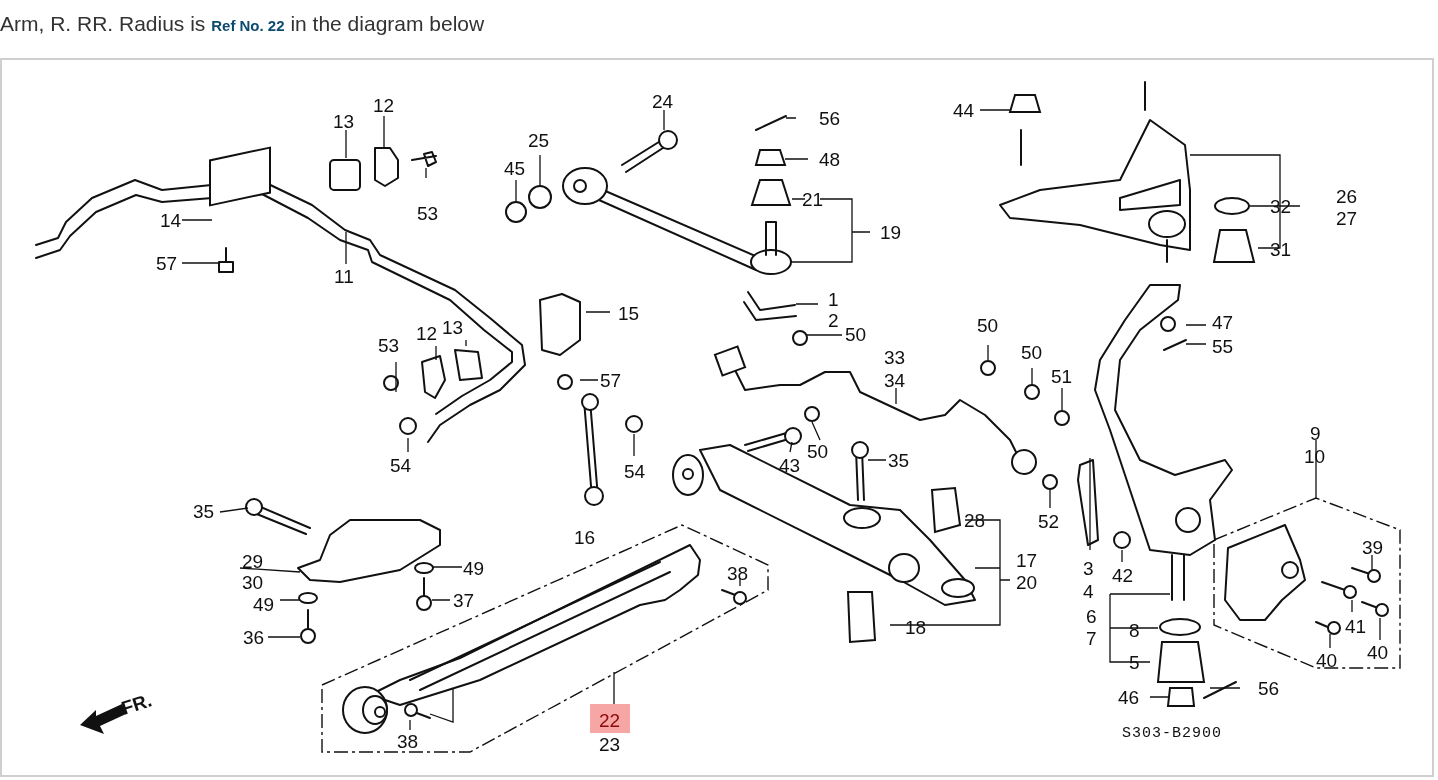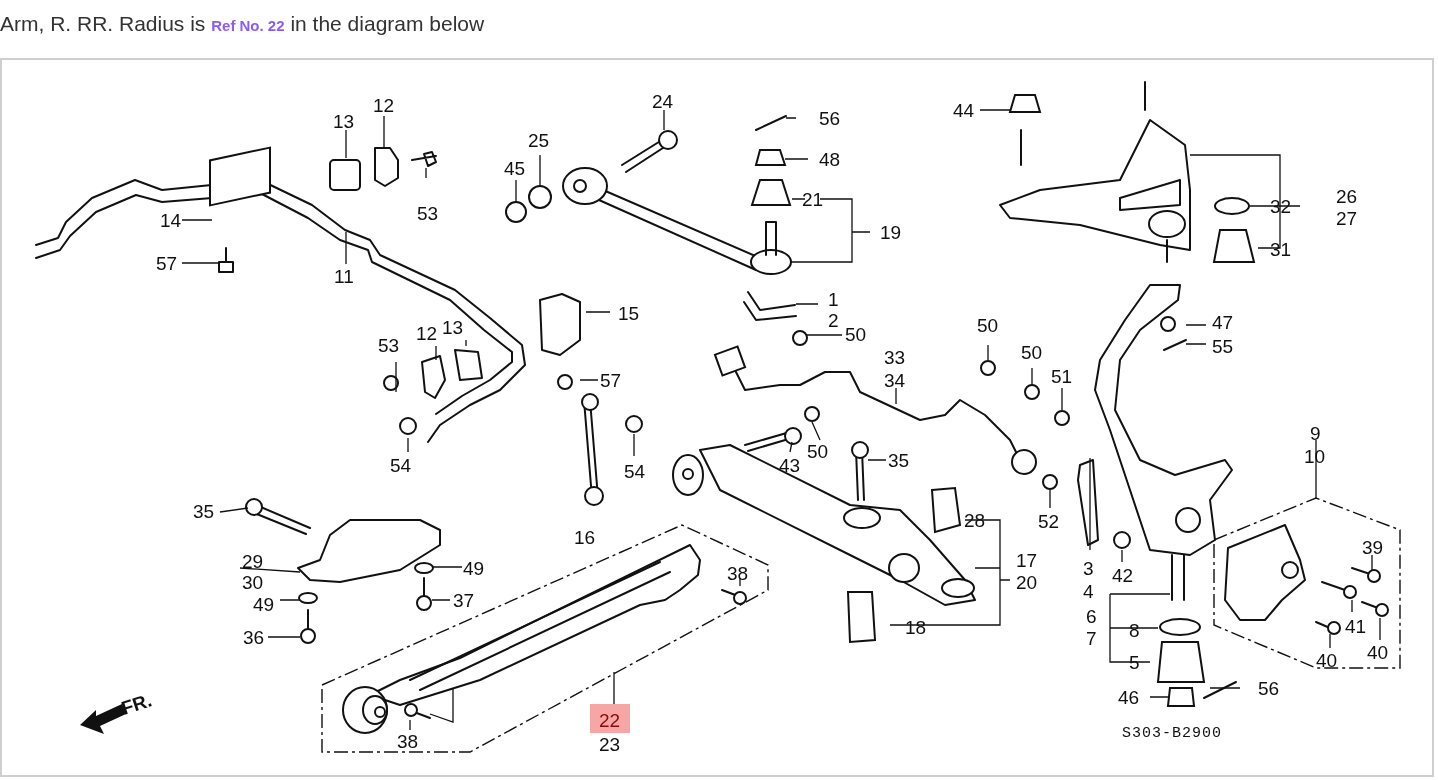--- a/index.html
+++ b/index.html
@@ -1,19 +1,19 @@
 <!DOCTYPE html>
 <html><head>
 <meta charset="utf-8">
 <style>
   html, body { margin:0; padding:0; background:#fff; }
   body { width:1438px; height:780px; position:relative; overflow:hidden;
          font-family:"Liberation Sans", sans-serif; color:#333; }
   .caption { position:absolute; left:0; top:12px; font-size:21px; color:#333; white-space:nowrap; }
-  .caption .ref { font-size:15px; font-weight:bold; color:#8b5cf6; }
+  .caption .ref { font-size:15px; font-weight:bold; color:#0c4a6e; }
   .frame { position:absolute; left:0; top:58px; width:1434px; height:719px;
            border:2px solid #cfcfcf; box-sizing:border-box; background:#fff; }
   svg#diagram { position:absolute; left:0; top:0; width:1438px; height:780px; }
   .lbl { font-family:"Liberation Sans", sans-serif; font-size:19px; fill:#111; }
   .code { font-family:"Liberation Mono", monospace; font-size:15px; fill:#111; letter-spacing:1px; }
   .part { fill:none; stroke:#111; stroke-width:2; stroke-linejoin:round; stroke-linecap:round; }
   .partf { fill:#fff; stroke:#111; stroke-width:2; }
   .lead { stroke:#111; stroke-width:1.3; fill:none; }
   .dash { stroke:#111; stroke-width:1.4; fill:none; stroke-dasharray:14 4 3 4; }
   .hl { fill:#f7a6a6; }

